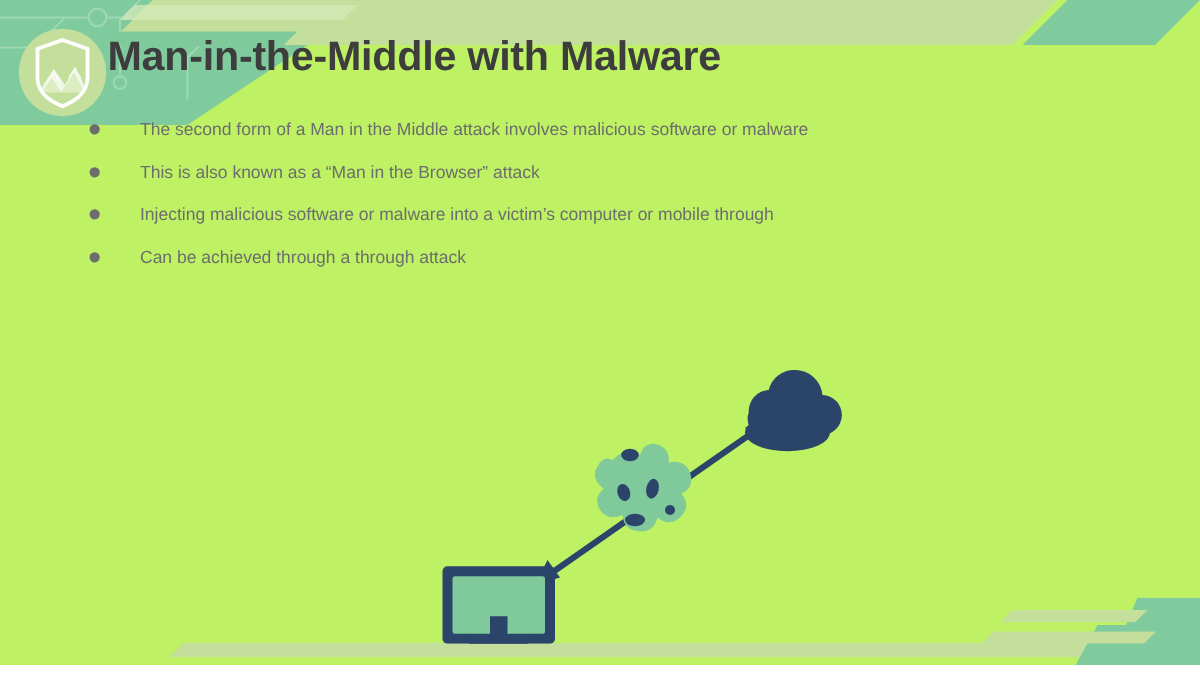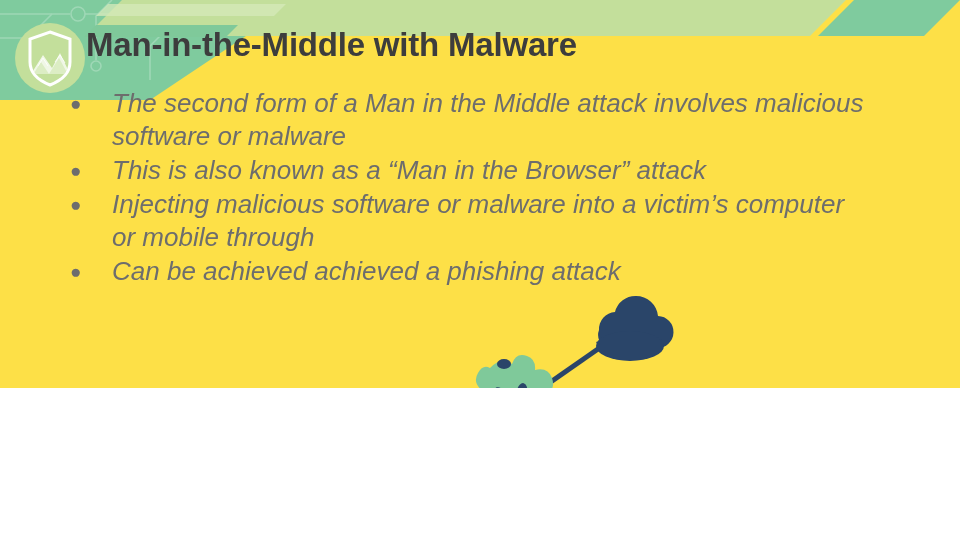--- a/index.html
+++ b/index.html
@@ -3,22 +3,22 @@
 <meta charset="utf-8">
 <style>
   html, body {
     margin: 0;
     padding: 0;
     background: #ffffff;
   }
   #slide {
     position: relative;
     width: 960px;
-    height: 388px;
-    background: #fde047;
+    height: 532px;
+    background: #bef264;
     overflow: hidden;
     font-family: "Liberation Sans", sans-serif;
   }
 
   
   .deco { position: absolute; pointer-events: none; }
 
   
   #tl-wedge {
     left: 0; top: 0; width: 300px; height: 100px;
@@ -125,24 +125,23 @@
     color: #6d6d6d;
     font-size: 19px;
     line-height: 33px;
     text-align: left;
     padding-left: 8px;
     box-sizing: border-box;
   }
   .bullet-text {
     flex: 1 1 auto;
     color: #6d6d6d;
-    font-size: 26px;
+    font-size: 14px;
     line-height: 33px;
     max-width: 760px;
-    font-style: italic;
   }
 
   
   #diagram {
     position: absolute;
     left: 340px; top: 290px;
     width: 340px; height: 225px;
   }
   #diagram svg { display: block; }
 </style>
@@ -208,21 +207,21 @@
     <div class="bullet">
       <span class="bullet-dot">●</span>
       <span class="bullet-text">This is also known as a “Man in the Browser” attack</span>
     </div>
     <div class="bullet">
       <span class="bullet-dot">●</span>
       <span class="bullet-text">Injecting malicious software or malware into a victim’s computer or mobile through</span>
     </div>
     <div class="bullet">
       <span class="bullet-dot">●</span>
-      <span class="bullet-text">Can be achieved achieved a phishing attack</span>
+      <span class="bullet-text">Can be achieved through a through attack</span>
     </div>
   </div>
 
   <div id="diagram">
     <svg width="340" height="225" viewBox="0 0 340 225">
 
       <g stroke="#2A4569" stroke-width="5" fill="none">
         <line x1="96" y1="172" x2="268" y2="52"></line>
       </g>
       <polygon points="276,46 256,52 266,66" fill="#2A4569"></polygon>

